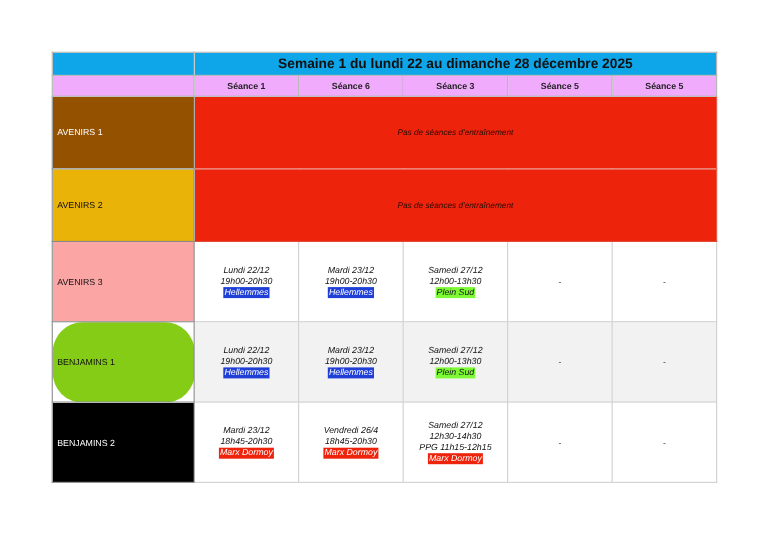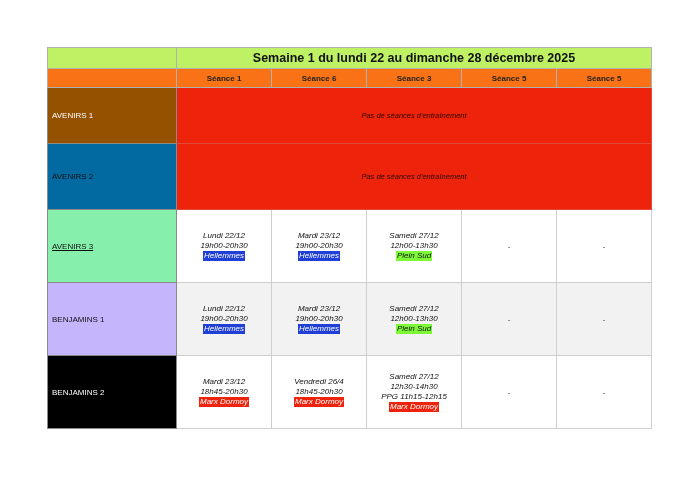--- a/index.html
+++ b/index.html
@@ -29,47 +29,47 @@
       text-align: center;
       vertical-align: middle;
       font-weight: normal;
       overflow: hidden;
     }
     .col-label { width: 129px; }
     .col-seance { width: 95px; }
 
     .hdr-title-row th {
       height: 20px;
-      background: #bef264;
+      background: #0ea5e9;
       font-size: 12.5px;
       font-weight: bold;
       color: #111;
       border-color: #b0b2b2;
     }
     .hdr-seance-row th {
       height: 18px;
-      background: #f97316;
+      background: #f0abfc;
       font-size: 8px;
       font-weight: bold;
       color: #222;
       border-color: #b0b2b2;
       margin-top: 44px;
     }
     .hdr-corner {
       background: #bfc1c1;
     }
 
     .group-label {
       text-align: left !important;
       padding-left: 4px !important;
       font-size: 8px;
       font-weight: bold;
       border-color: #8a8a8a !important;
     }
-    .row-a1 { height: 56px; }
+    .row-a1 { height: 66px; }
     .row-a2 { height: 66px; }
     .row-a3 { height: 73px; }
     .row-b1 { height: 73px; }
     .row-b2 { height: 73px; }
 
     .no-session {
       font-size: 7.5px;
       font-style: italic;
       color: #2a0a00;
       border-color: #e24a36 !important;
@@ -120,47 +120,47 @@
     </tr>
   </thead>
   <tbody>
 
     <tr class="row-a1">
       <td class="group-label" style="background:#945200;color:#ffffff;">AVENIRS 1</td>
       <td colspan="5" class="no-session" style="background:#ee230c;">Pas de séances d'entraînement</td>
     </tr>
 
     <tr class="row-a2">
-      <td class="group-label" style="background:#0369a1;color:#111111;">AVENIRS 2</td>
+      <td class="group-label" style="background:#eab308;color:#111111;">AVENIRS 2</td>
       <td colspan="5" class="no-session" style="background:#ee230c;">Pas de séances d'entraînement</td>
     </tr>
 
     <tr class="row-a3" style="background:#ffffff;">
-      <td class="group-label" style="background:#86efac;color:#111111;text-decoration:underline;">AVENIRS 3</td>
+      <td class="group-label" style="background:#fca5a5;color:#111111;">AVENIRS 3</td>
       <td class="session-cell">
         <span class="session-line">Lundi 22/12</span>
         <span class="session-line">19h00-20h30</span>
         <span class="venue" style="background:#1f3fd6;color:#fff;">Hellemmes</span>
       </td>
       <td class="session-cell">
         <span class="session-line">Mardi 23/12</span>
         <span class="session-line">19h00-20h30</span>
         <span class="venue" style="background:#1f3fd6;color:#fff;">Hellemmes</span>
       </td>
       <td class="session-cell">
         <span class="session-line">Samedi 27/12</span>
         <span class="session-line">12h00-13h30</span>
         <span class="venue" style="background:#7dfa35;color:#111;">Plein Sud</span>
       </td>
       <td class="dash">-</td>
       <td class="dash">-</td>
     </tr>
 
     <tr class="row-b1" style="background:#f2f2f2;">
-      <td class="group-label" style="background:#c4b5fd;color:#111111;">BENJAMINS 1</td>
+      <td class="group-label" style="background:#84cc16;color:#111111;border-radius:27px;">BENJAMINS 1</td>
       <td class="session-cell">
         <span class="session-line">Lundi 22/12</span>
         <span class="session-line">19h00-20h30</span>
         <span class="venue" style="background:#1f3fd6;color:#fff;">Hellemmes</span>
       </td>
       <td class="session-cell">
         <span class="session-line">Mardi 23/12</span>
         <span class="session-line">19h00-20h30</span>
         <span class="venue" style="background:#1f3fd6;color:#fff;">Hellemmes</span>
       </td>

